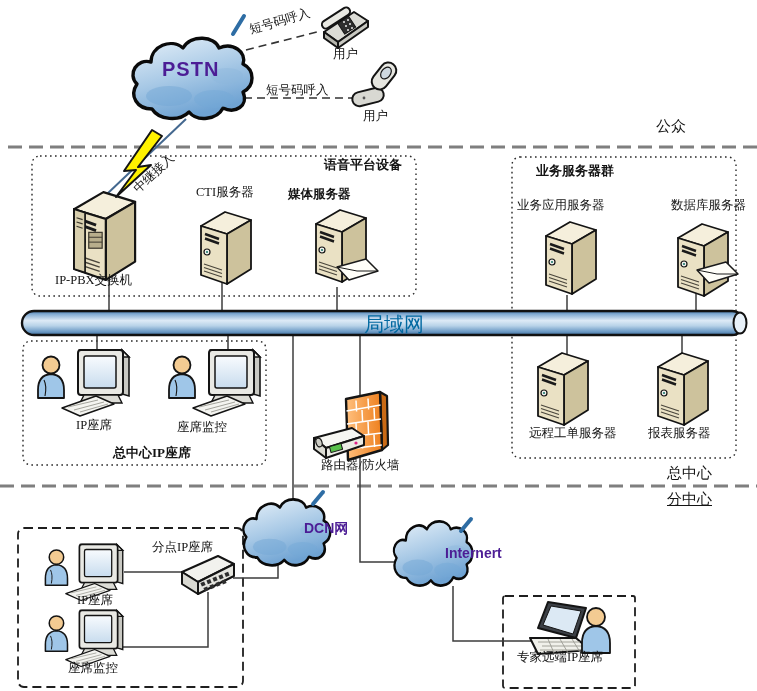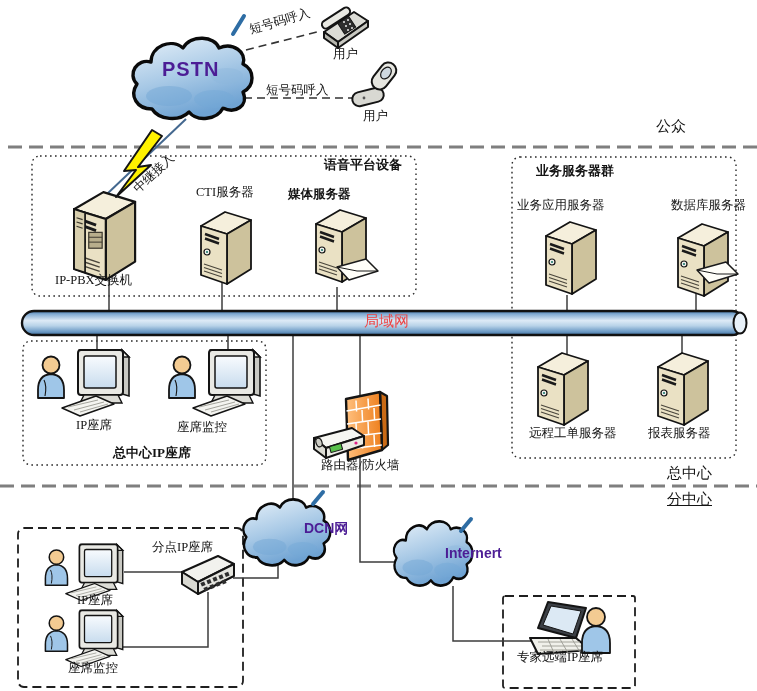--- a/index.html
+++ b/index.html
@@ -8,21 +8,21 @@
   #art{position:absolute;left:0;top:0;z-index:1;}
   .lbl{position:absolute;z-index:3;font-size:12.5px;color:#141414;white-space:nowrap;line-height:1.1;}
   .title{font-weight:bold;font-size:13px;}
   .u{}
   .zone{font-size:15px;}
   .cloud-lbl{font-family:"Liberation Sans","DejaVu Sans",sans-serif;font-weight:bold;color:#4c1d95;}
   .pstn-size{font-size:20px;letter-spacing:1px;}
   .net-size{font-size:14px;margin-left:39px;}
   .rot15{transform:rotate(-16deg);transform-origin:0 0;}
   .rot43{transform:rotate(-43deg);transform-origin:0 50%;}
-  .lan{font-size:15px;color:#ef4444;}
+  .lan{font-size:20px;color:#0369a1;}
 </style>
 </head>
 <body>
 
 <div id="canvas">
 
 <svg id="art" width="757" height="691" viewBox="0 0 757 691">
   <defs>
     <linearGradient id="pipeGrad" x1="0" y1="0" x2="0" y2="1">
       <stop offset="0" stop-color="#3f6f9f"></stop>

